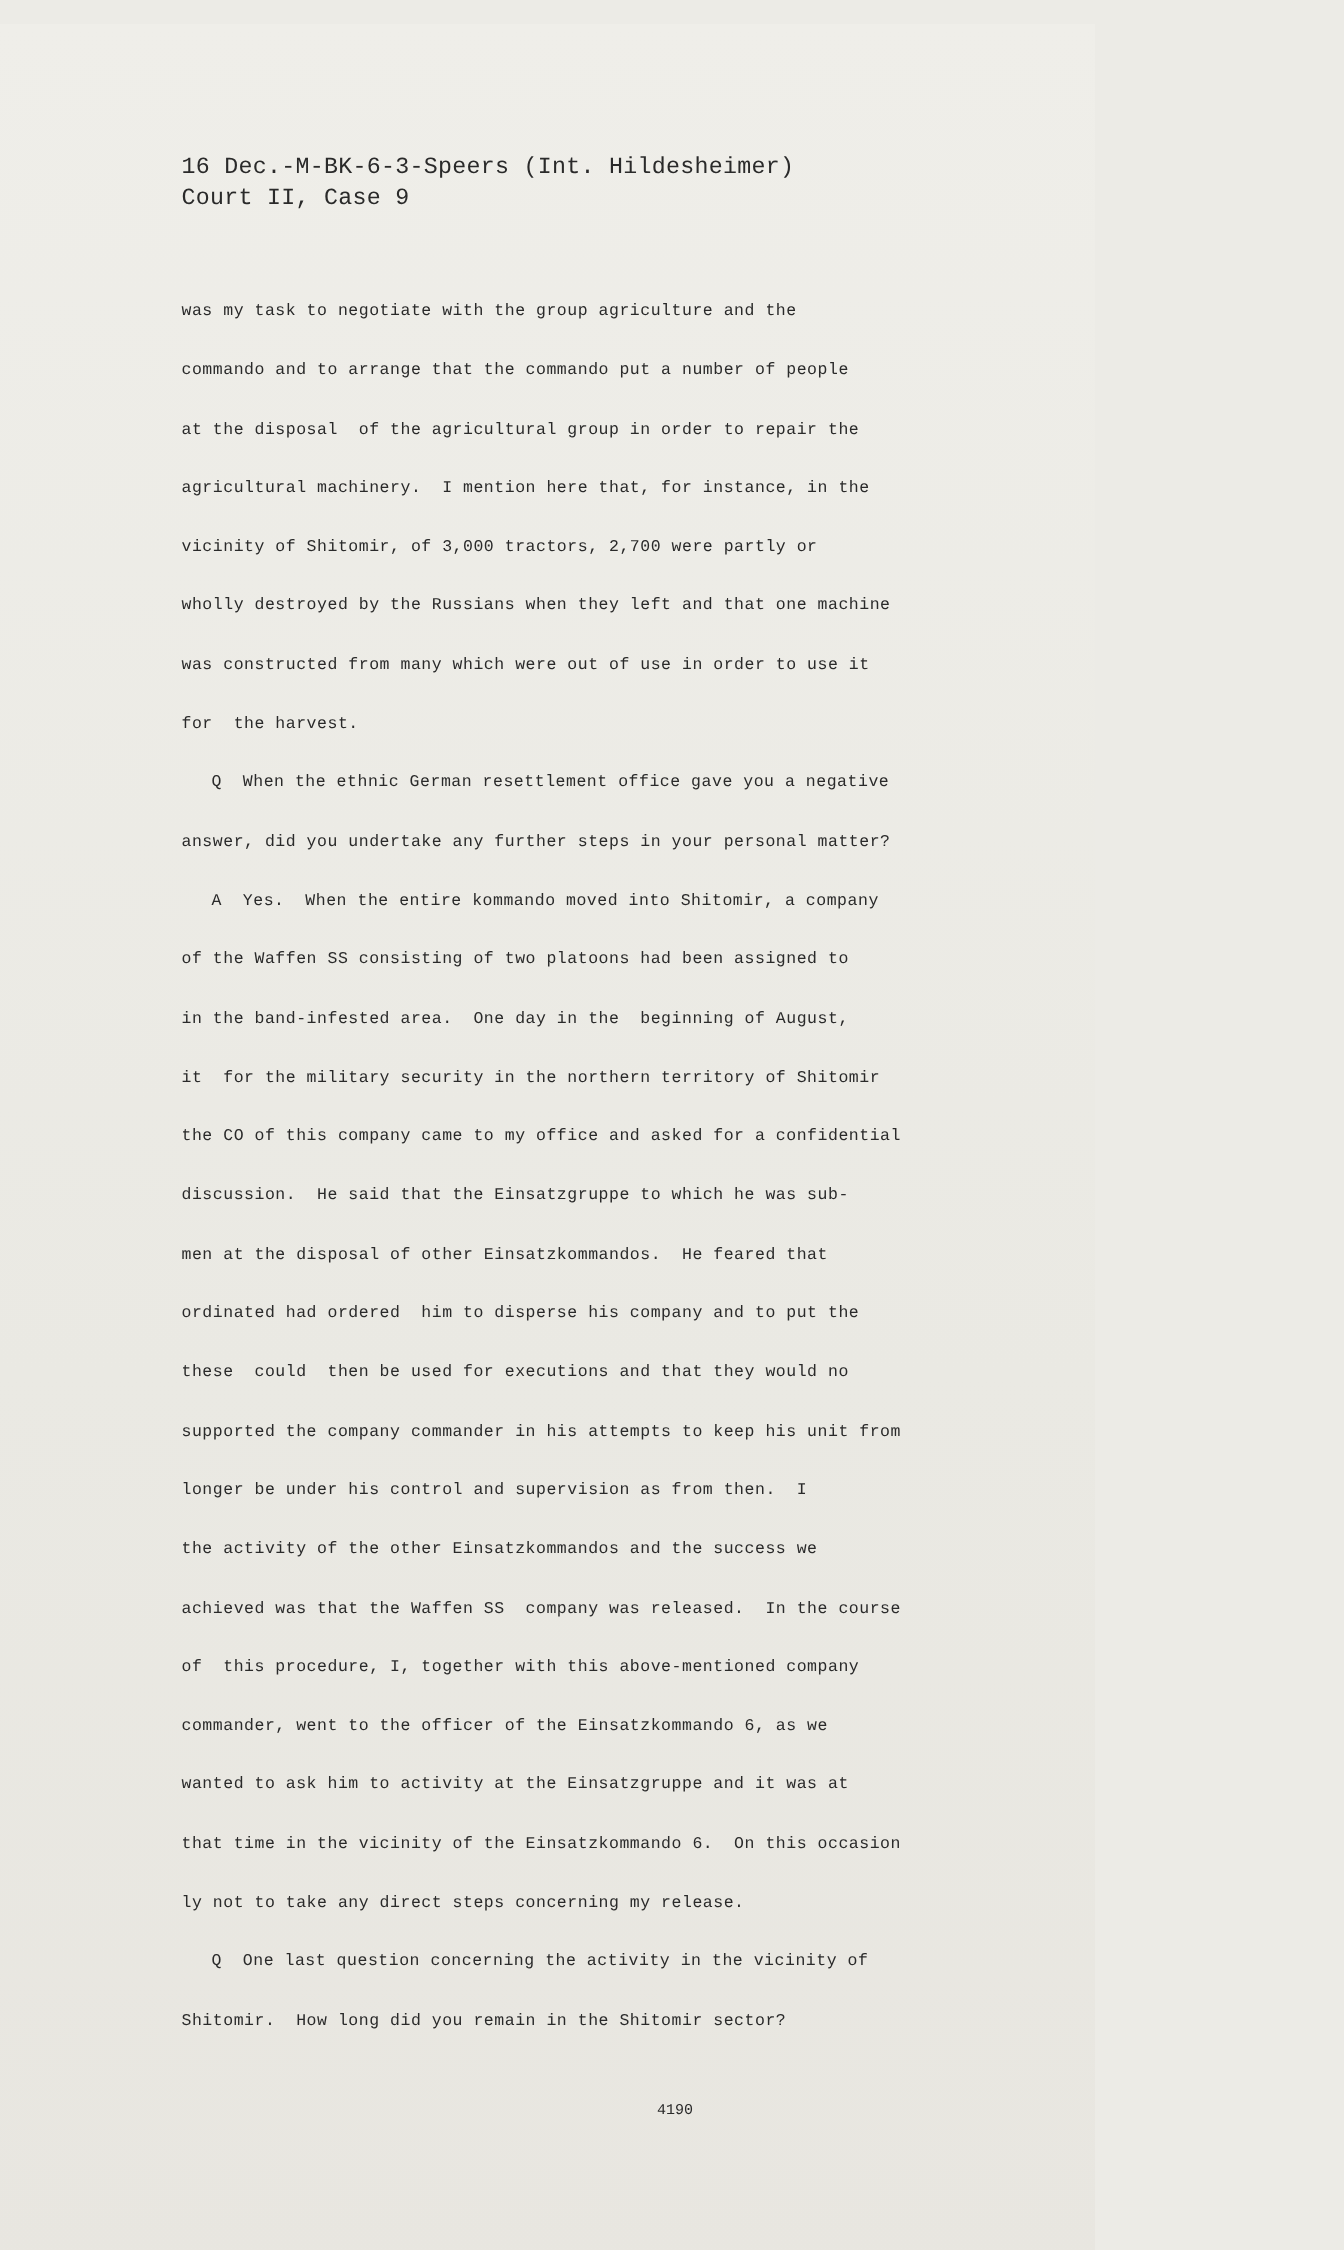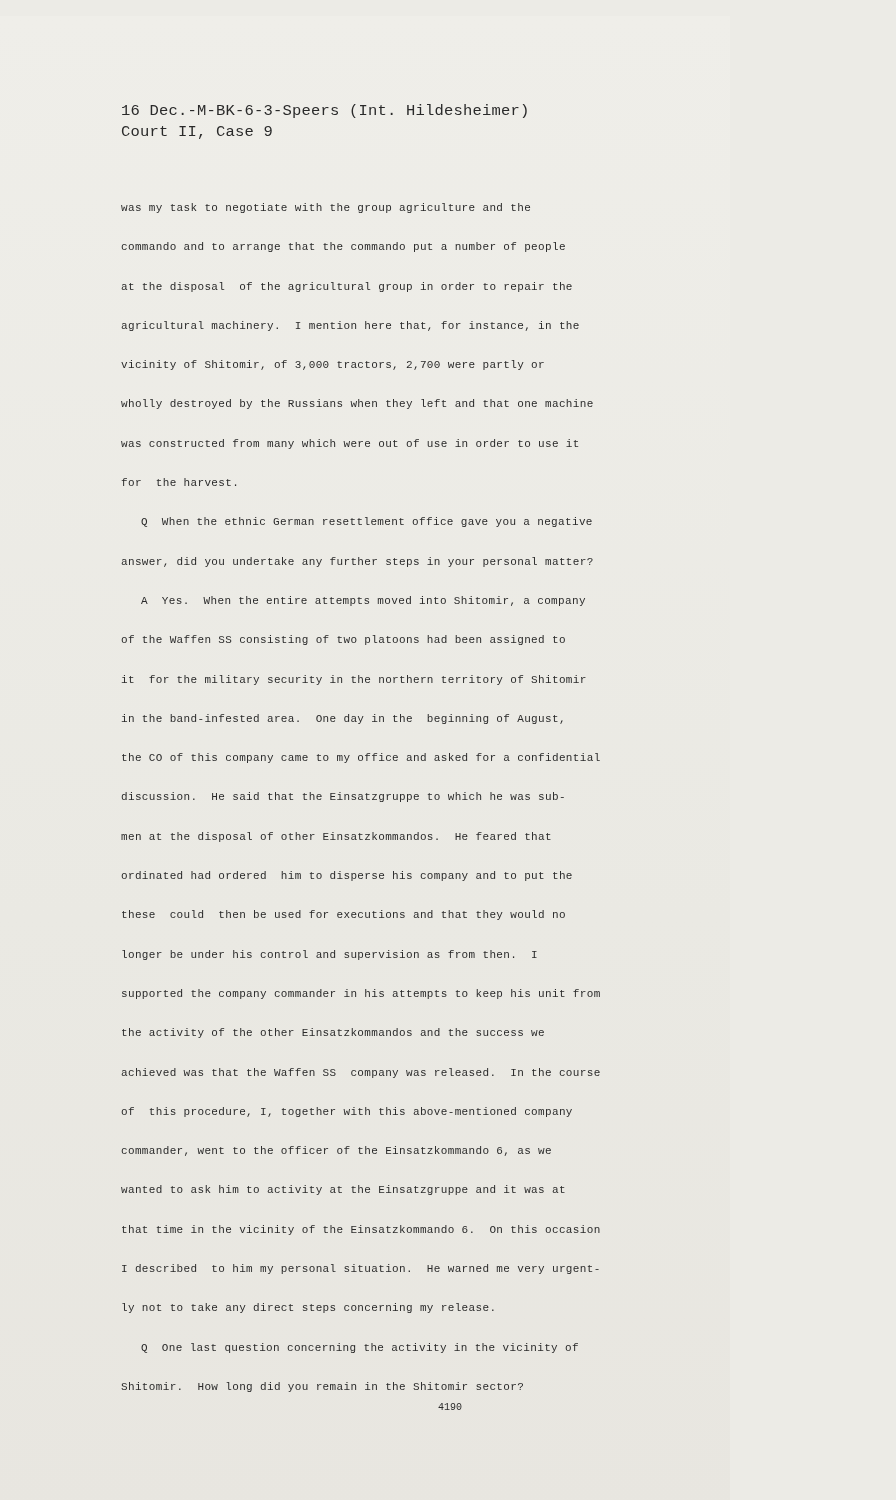--- a/index.html
+++ b/index.html
@@ -50,37 +50,36 @@
       <div class="line">was my task to negotiate with the group agriculture and the</div>
       <div class="line">commando and to arrange that the commando put a number of people</div>
       <div class="line">at the disposal  of the agricultural group in order to repair the</div>
       <div class="line">agricultural machinery.  I mention here that, for instance, in the</div>
       <div class="line">vicinity of Shitomir, of 3,000 tractors, 2,700 were partly or</div>
       <div class="line">wholly destroyed by the Russians when they left and that one machine</div>
       <div class="line">was constructed from many which were out of use in order to use it</div>
       <div class="line">for  the harvest.</div>
       <div class="line indent">Q  When the ethnic German resettlement office gave you a negative</div>
       <div class="line">answer, did you undertake any further steps in your personal matter?</div>
-      <div class="line indent">A  Yes.  When the entire attempts moved into Shitomir, a company</div>
+      <div class="line indent">A  Yes.  When the entire kommando moved into Shitomir, a company</div>
       <div class="line">of the Waffen SS consisting of two platoons had been assigned to</div>
+      <div class="line">in the band-infested area.  One day in the  beginning of August,</div>
       <div class="line">it  for the military security in the northern territory of Shitomir</div>
-      <div class="line">in the band-infested area.  One day in the  beginning of August,</div>
       <div class="line">the CO of this company came to my office and asked for a confidential</div>
       <div class="line">discussion.  He said that the Einsatzgruppe to which he was sub-</div>
       <div class="line">men at the disposal of other Einsatzkommandos.  He feared that</div>
       <div class="line">ordinated had ordered  him to disperse his company and to put the</div>
       <div class="line">these  could  then be used for executions and that they would no</div>
+      <div class="line">supported the company commander in his attempts to keep his unit from</div>
       <div class="line">longer be under his control and supervision as from then.  I</div>
-      <div class="line">supported the company commander in his attempts to keep his unit from</div>
       <div class="line">the activity of the other Einsatzkommandos and the success we</div>
       <div class="line">achieved was that the Waffen SS  company was released.  In the course</div>
       <div class="line">of  this procedure, I, together with this above-mentioned company</div>
       <div class="line">commander, went to the officer of the Einsatzkommando 6, as we</div>
       <div class="line">wanted to ask him to activity at the Einsatzgruppe and it was at</div>
       <div class="line">that time in the vicinity of the Einsatzkommando 6.  On this occasion</div>
-      <div class="line">I described  to him my personal situation.  He warned me very urgent-</div>
       <div class="line">ly not to take any direct steps concerning my release.</div>
       <div class="line indent">Q  One last question concerning the activity in the vicinity of</div>
       <div class="line">Shitomir.  How long did you remain in the Shitomir sector?</div>
     </div>
 
   <div class="pageno">4190</div>
 </div>
 
 </body></html>

